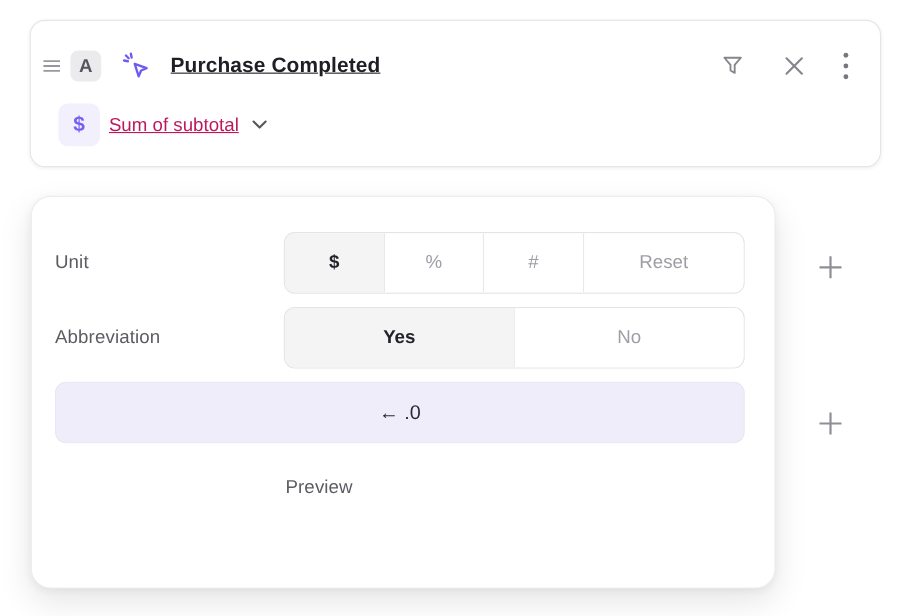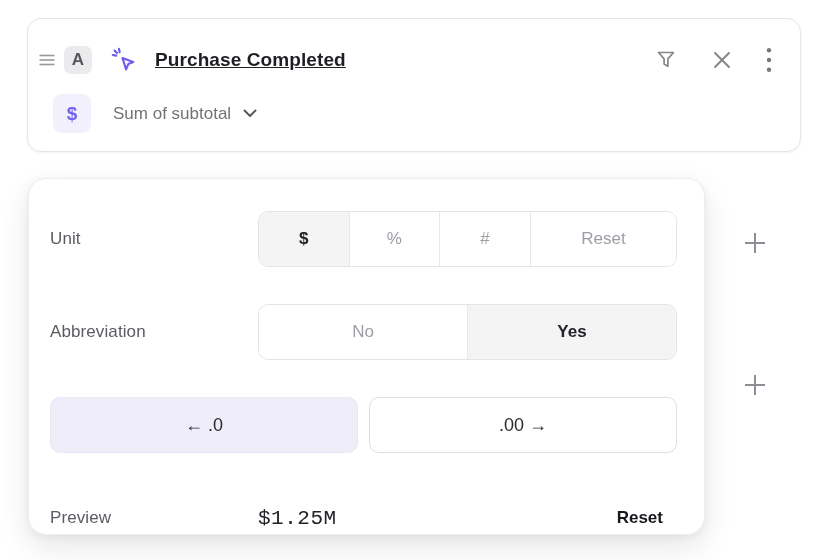--- a/index.html
+++ b/index.html
@@ -49,40 +49,40 @@
     display: flex; align-items: center;
     margin-top: 17px; padding-left: 25px;
   }
   .metric-badge {
     width: 38px; height: 39px;
     background: #f2f0fd; border-radius: 9px;
     display: flex; align-items: center; justify-content: center;
     font-size: 19px; font-weight: 700; color: #7461f1;
   }
   .metric-label {
-    margin-left: 22px;
-    font-size: 17px; color: #737373;
+    margin-left: 8px;
+    font-size: 17px; color: #be185d; text-decoration: underline;
   }
   .metric-chevron { margin-left: 12px; display: flex; align-items: center; }
   .metric-selector { display: flex; align-items: center; cursor: pointer; }
 
   
   .format-panel {
     position: absolute;
     left: 28px; top: 178px;
     width: 677px; height: 357px;
     background: #fff;
     border: 1px solid #ededf0;
     border-radius: 18px;
     box-shadow: 0 12px 30px rgba(0,0,0,0.10), 0 2px 8px rgba(0,0,0,0.05);
     padding: 32px 27px 28px 21px;
   }
   .panel-row {
     display: flex; align-items: center;
-    height: 56px; margin-bottom: 37px;
+    height: 56px; margin-bottom: 12px;
   }
   .panel-row:last-child { margin-bottom: 0; justify-content: center; }
   .row-label {
     width: 208px; flex: none;
     font-size: 17px; color: #5b5c62;
     letter-spacing: 0.1px;
   }
   .row-control { flex: 1; display: flex; height: 56px; }
 
   
@@ -214,39 +214,34 @@
         <button class="segment">#</button>
         <button class="segment wide">Reset</button>
       </div>
     </div>
   </div>
 
   <div class="panel-row">
     <div class="row-label">Abbreviation</div>
     <div class="row-control">
       <div class="segmented">
+        <button class="segment selected">Yes</button>
         <button class="segment">No</button>
-        <button class="segment selected">Yes</button>
       </div>
     </div>
   </div>
 
   <div class="panel-row">
     <div class="row-control decimals-control">
       <button class="dec-btn decrease">← .0</button>
-      <button class="dec-btn increase">.00 →</button>
     </div>
   </div>
 
   <div class="panel-row">
     <div class="row-label">Preview</div>
-    <div class="row-control" style="align-items:center;">
-      <span class="preview-value">$1.25M</span>
-      <button class="reset-btn">Reset</button>
-    </div>
   </div>
 
 </div>
 
 <button class="plus-btn first">
   <svg width="24" height="24" viewBox="0 0 24 24">
     <line x1="12" y1="2" x2="12" y2="22" stroke="#8e8f94" stroke-width="2"></line>
     <line x1="2" y1="12" x2="22" y2="12" stroke="#8e8f94" stroke-width="2"></line>
   </svg>
 </button>

